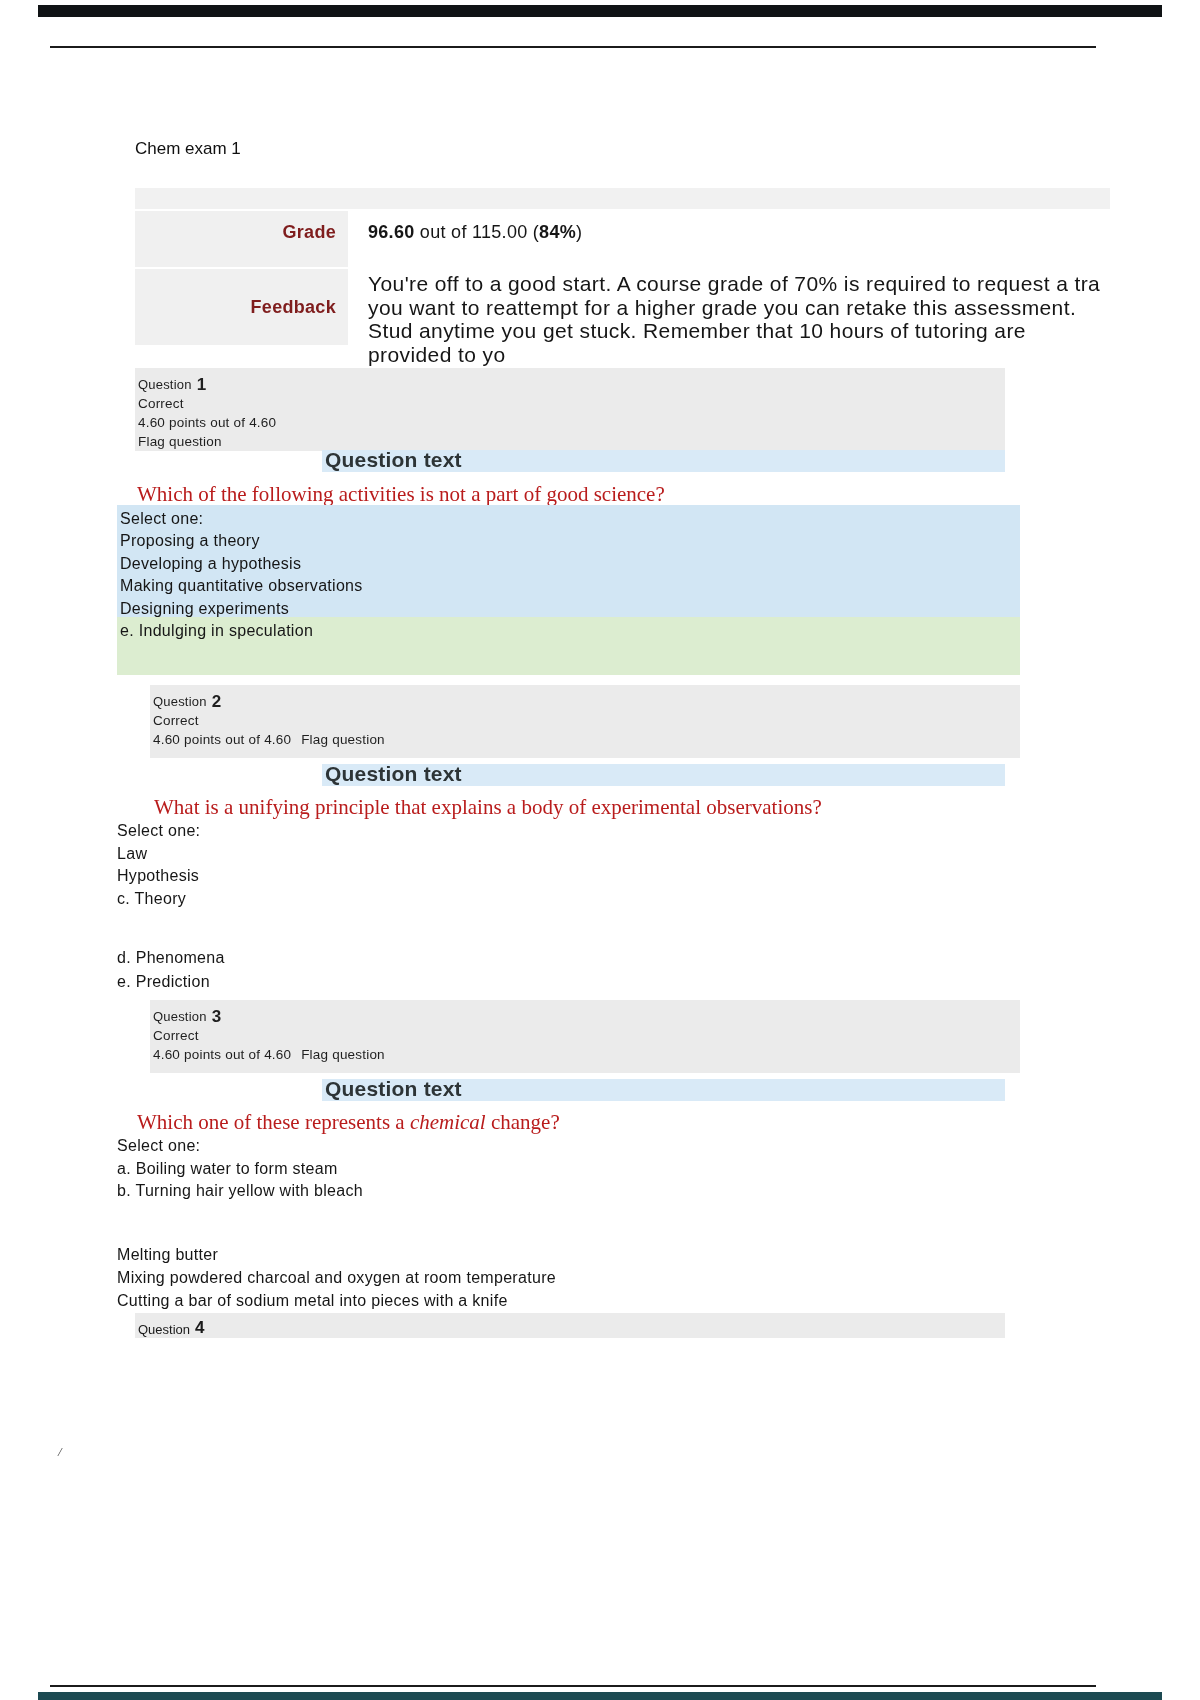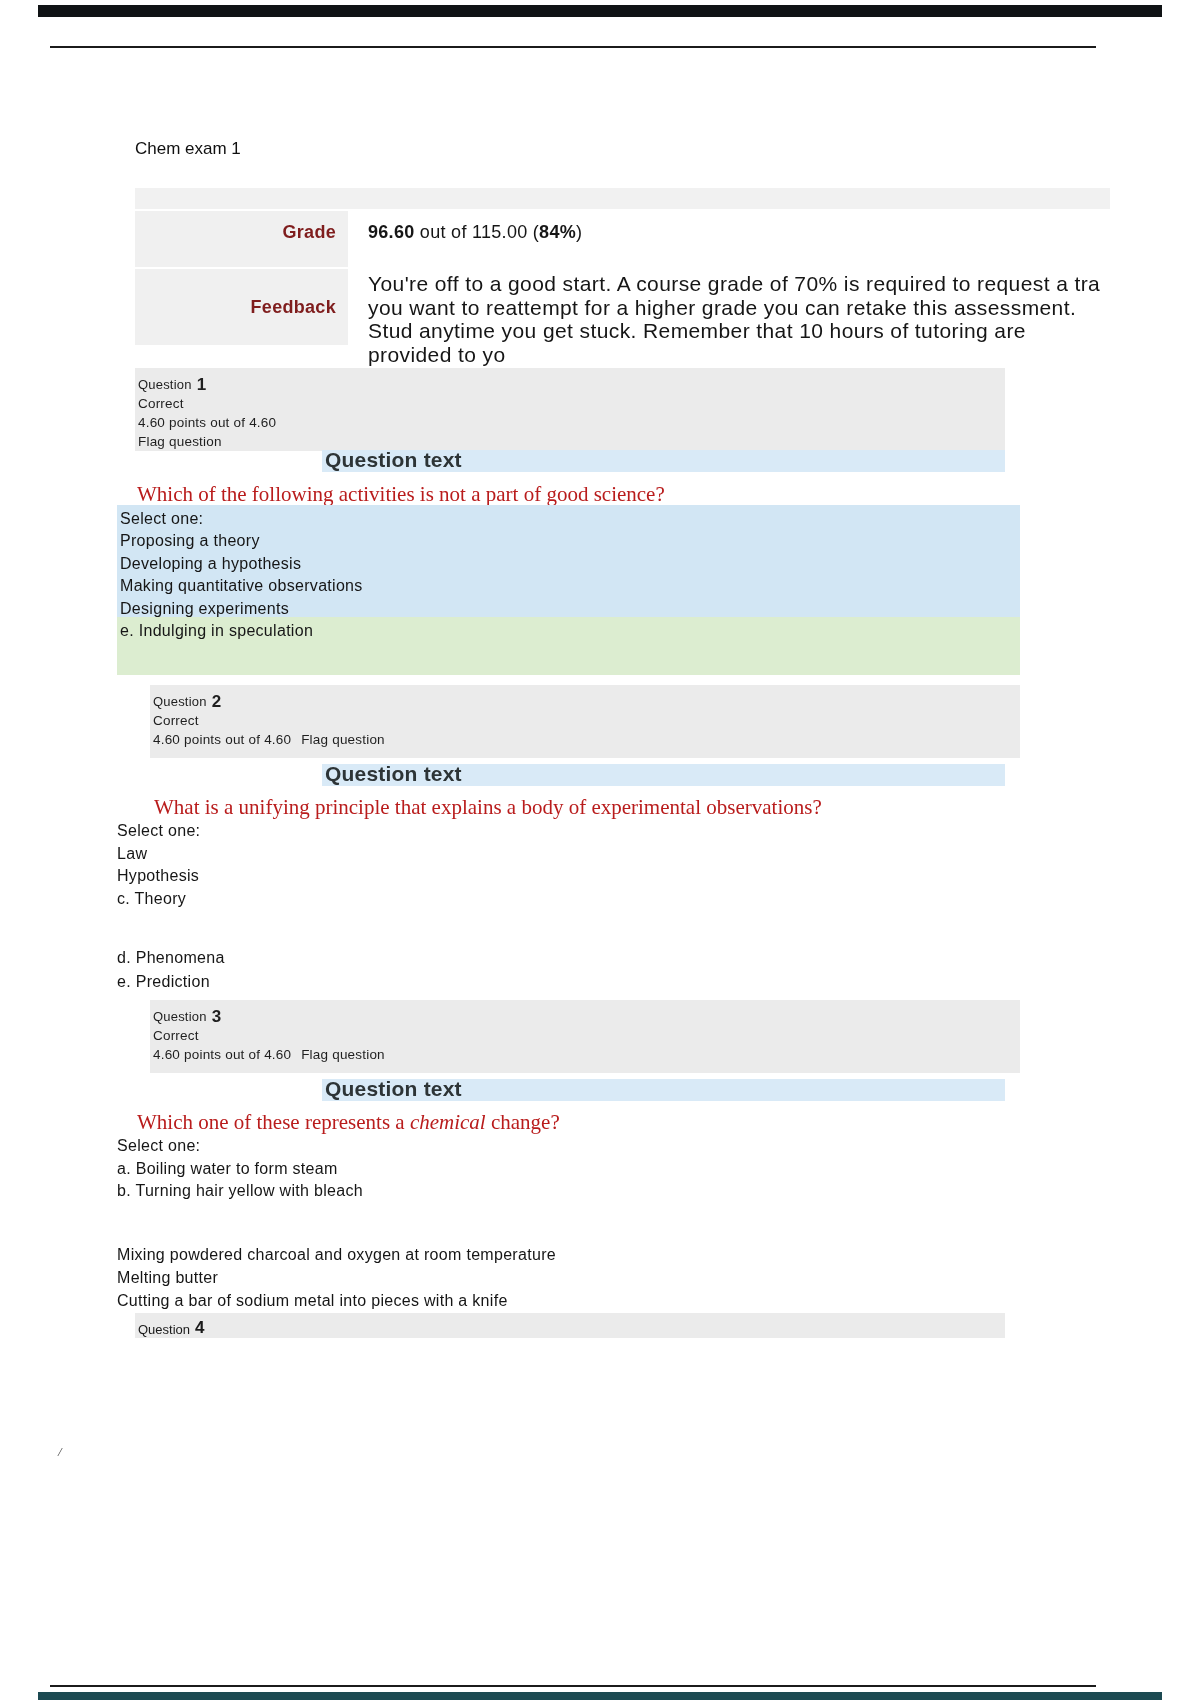--- a/index.html
+++ b/index.html
@@ -157,22 +157,22 @@
   </div>
 
   <div class="abs qtext" style="left:137px;top:1110px;"><span>Which one of these represents a </span><span class="em">chemical</span><span> change?</span></div>
 
   <div class="abs optgroup lh225" style="left:117px;top:1135px;">
     <div class="optline">Select one:</div>
     <div class="optline">a. Boiling water to form steam</div>
     <div class="optline">b. Turning hair yellow with bleach</div>
   </div>
   <div class="abs optgroup lh23" style="left:117px;top:1243px;">
+    <div class="optline">Melting butter</div>
     <div class="optline">Mixing powdered charcoal and oxygen at room temperature</div>
-    <div class="optline">Melting butter</div>
     <div class="optline">Cutting a bar of sodium metal into pieces with a knife</div>
   </div>
 
   <div class="abs q4band">
     <div class="qnum-line">
       <span class="qword">Question</span>
       <span class="qnum">4</span>
     </div>
   </div>
 

